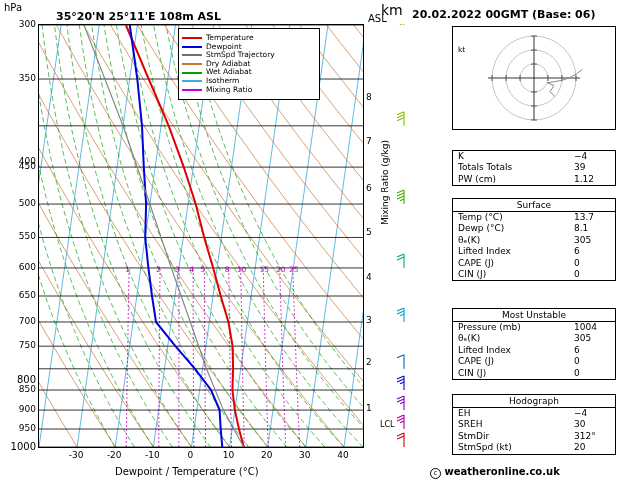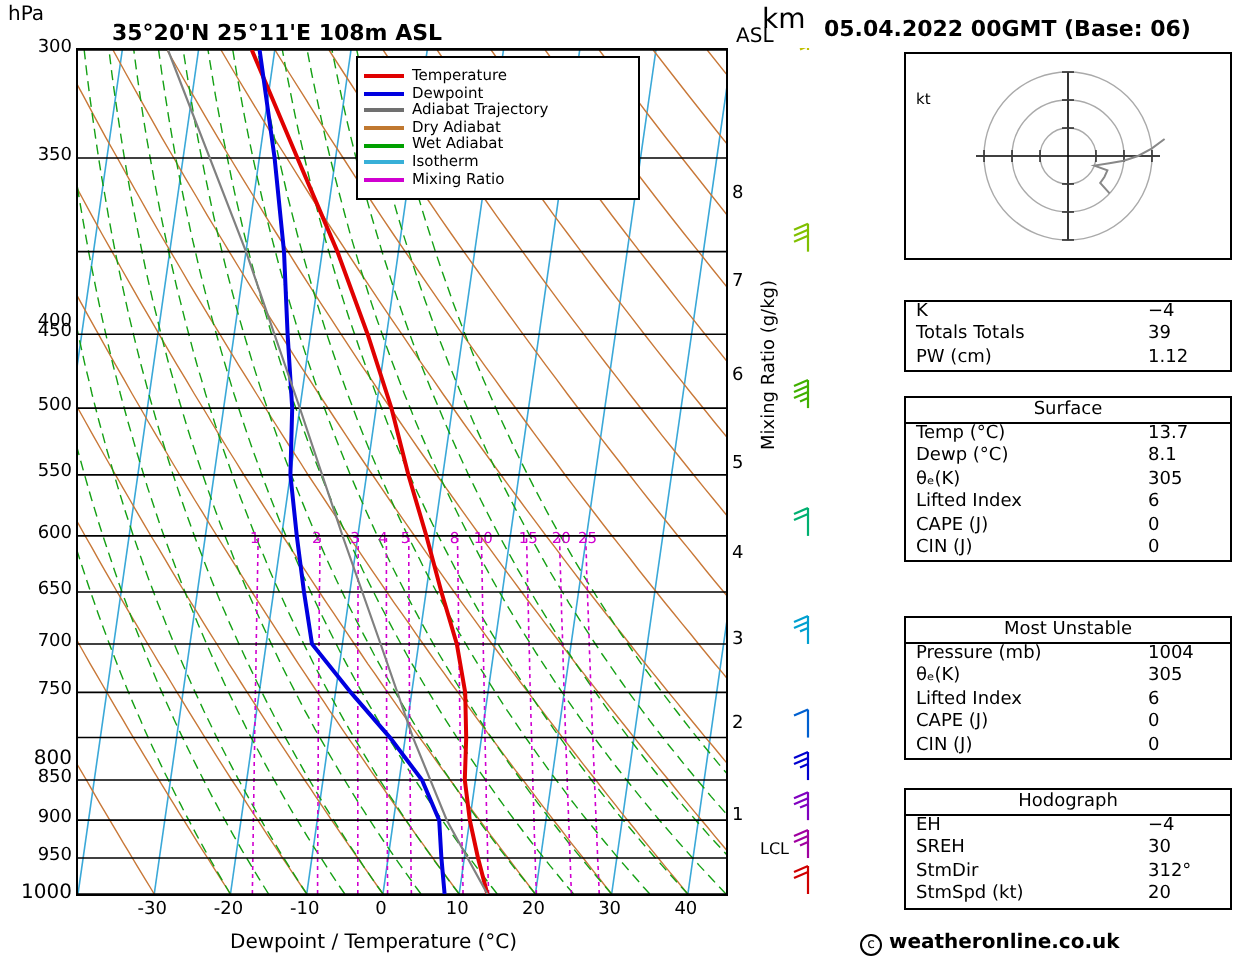--- a/index.html
+++ b/index.html
@@ -71,21 +71,21 @@
   .cc{display:inline-block;border:1px solid #000;border-radius:50%;width:9px;height:9px;
       line-height:9px;text-align:center;font-size:7px;font-weight:normal;}
 </style>
 </head>
 <body>
 
 <div class="abs" id="hpa-label">hPa</div>
 <div class="abs" id="station-title">35°20'N 25°11'E 108m ASL</div>
 <div class="abs" id="km-label">km</div>
 <div class="abs" id="asl-label">ASL</div>
-<div class="abs" id="date-title">05.04.2022 00GMT (Base: 06)</div>
+<div class="abs" id="date-title">20.02.2022 00GMT (Base: 06)</div>
 
 <div id="plot" class="abs">
   <svg id="skewt" width="324" height="422" viewBox="0 0 324 422">
       <line x1="-76.23529411764706" y1="422" x2="-15.971294117647062" y2="0" stroke="#3aa8d8" stroke-width="0.8"></line>
       <line x1="-38.11764705882353" y1="422" x2="22.146352941176467" y2="0" stroke="#3aa8d8" stroke-width="0.8"></line>
       <line x1="0" y1="422" x2="60.263999999999996" y2="0" stroke="#3aa8d8" stroke-width="0.8"></line>
       <line x1="38.11764705882353" y1="422" x2="98.38164705882352" y2="0" stroke="#3aa8d8" stroke-width="0.8"></line>
       <line x1="76.23529411764706" y1="422" x2="136.49929411764705" y2="0" stroke="#3aa8d8" stroke-width="0.8"></line>
       <line x1="114.3529411764706" y1="422" x2="174.6169411764706" y2="0" stroke="#3aa8d8" stroke-width="0.8"></line>
       <line x1="152.47058823529412" y1="422" x2="212.7345882352941" y2="0" stroke="#3aa8d8" stroke-width="0.8"></line>
@@ -181,21 +181,21 @@
     <div class="row">
       <span class="sw" style="border-top-color: rgb(224, 0, 0);"></span>
       <span>Temperature</span>
     </div>
     <div class="row">
       <span class="sw" style="border-top-color: rgb(0, 0, 224);"></span>
       <span>Dewpoint</span>
     </div>
     <div class="row">
       <span class="sw" style="border-top-color: rgb(112, 112, 112);"></span>
-      <span>Adiabat Trajectory</span>
+      <span>StmSpd Trajectory</span>
     </div>
     <div class="row">
       <span class="sw" style="border-top-color: rgb(192, 120, 48);"></span>
       <span>Dry Adiabat</span>
     </div>
     <div class="row">
       <span class="sw" style="border-top-color: rgb(0, 160, 0);"></span>
       <span>Wet Adiabat</span>
     </div>
     <div class="row">

